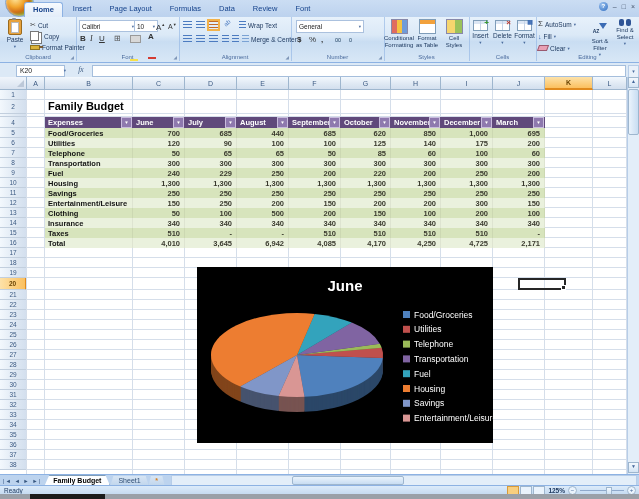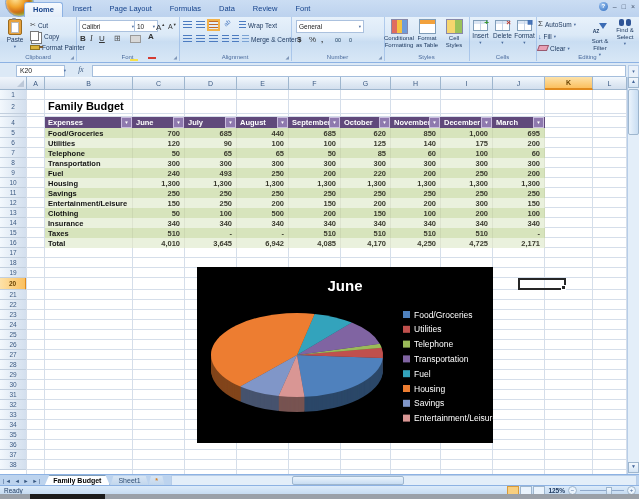--- a/index.html
+++ b/index.html
@@ -496,21 +496,21 @@
           <div class="tcell num" style="width: 52px;">300</div>
           <div class="tcell num" style="width: 52px;">300</div>
           <div class="tcell num" style="width: 50px;">300</div>
           <div class="tcell num" style="width: 50px;">300</div>
           <div class="tcell num" style="width: 52px;">300</div>
           <div class="tcell num" style="width: 52px;">300</div>
         </div>
         <div class="trow" style="height: 10px; background: rgb(215, 228, 188);">
           <div class="tcell lbl" style="width: 88px;">Fuel</div>
           <div class="tcell num" style="width: 52px;">240</div>
-          <div class="tcell num" style="width: 52px;">493</div>
+          <div class="tcell num" style="width: 52px;">229</div>
           <div class="tcell num" style="width: 52px;">250</div>
           <div class="tcell num" style="width: 52px;">200</div>
           <div class="tcell num" style="width: 50px;">220</div>
           <div class="tcell num" style="width: 50px;">200</div>
           <div class="tcell num" style="width: 52px;">250</div>
           <div class="tcell num" style="width: 52px;">200</div>
         </div>
         <div class="trow" style="height: 10px; background: rgb(234, 241, 221);">
           <div class="tcell lbl" style="width: 88px;">Housing</div>
           <div class="tcell num" style="width: 52px;">1,300</div>

